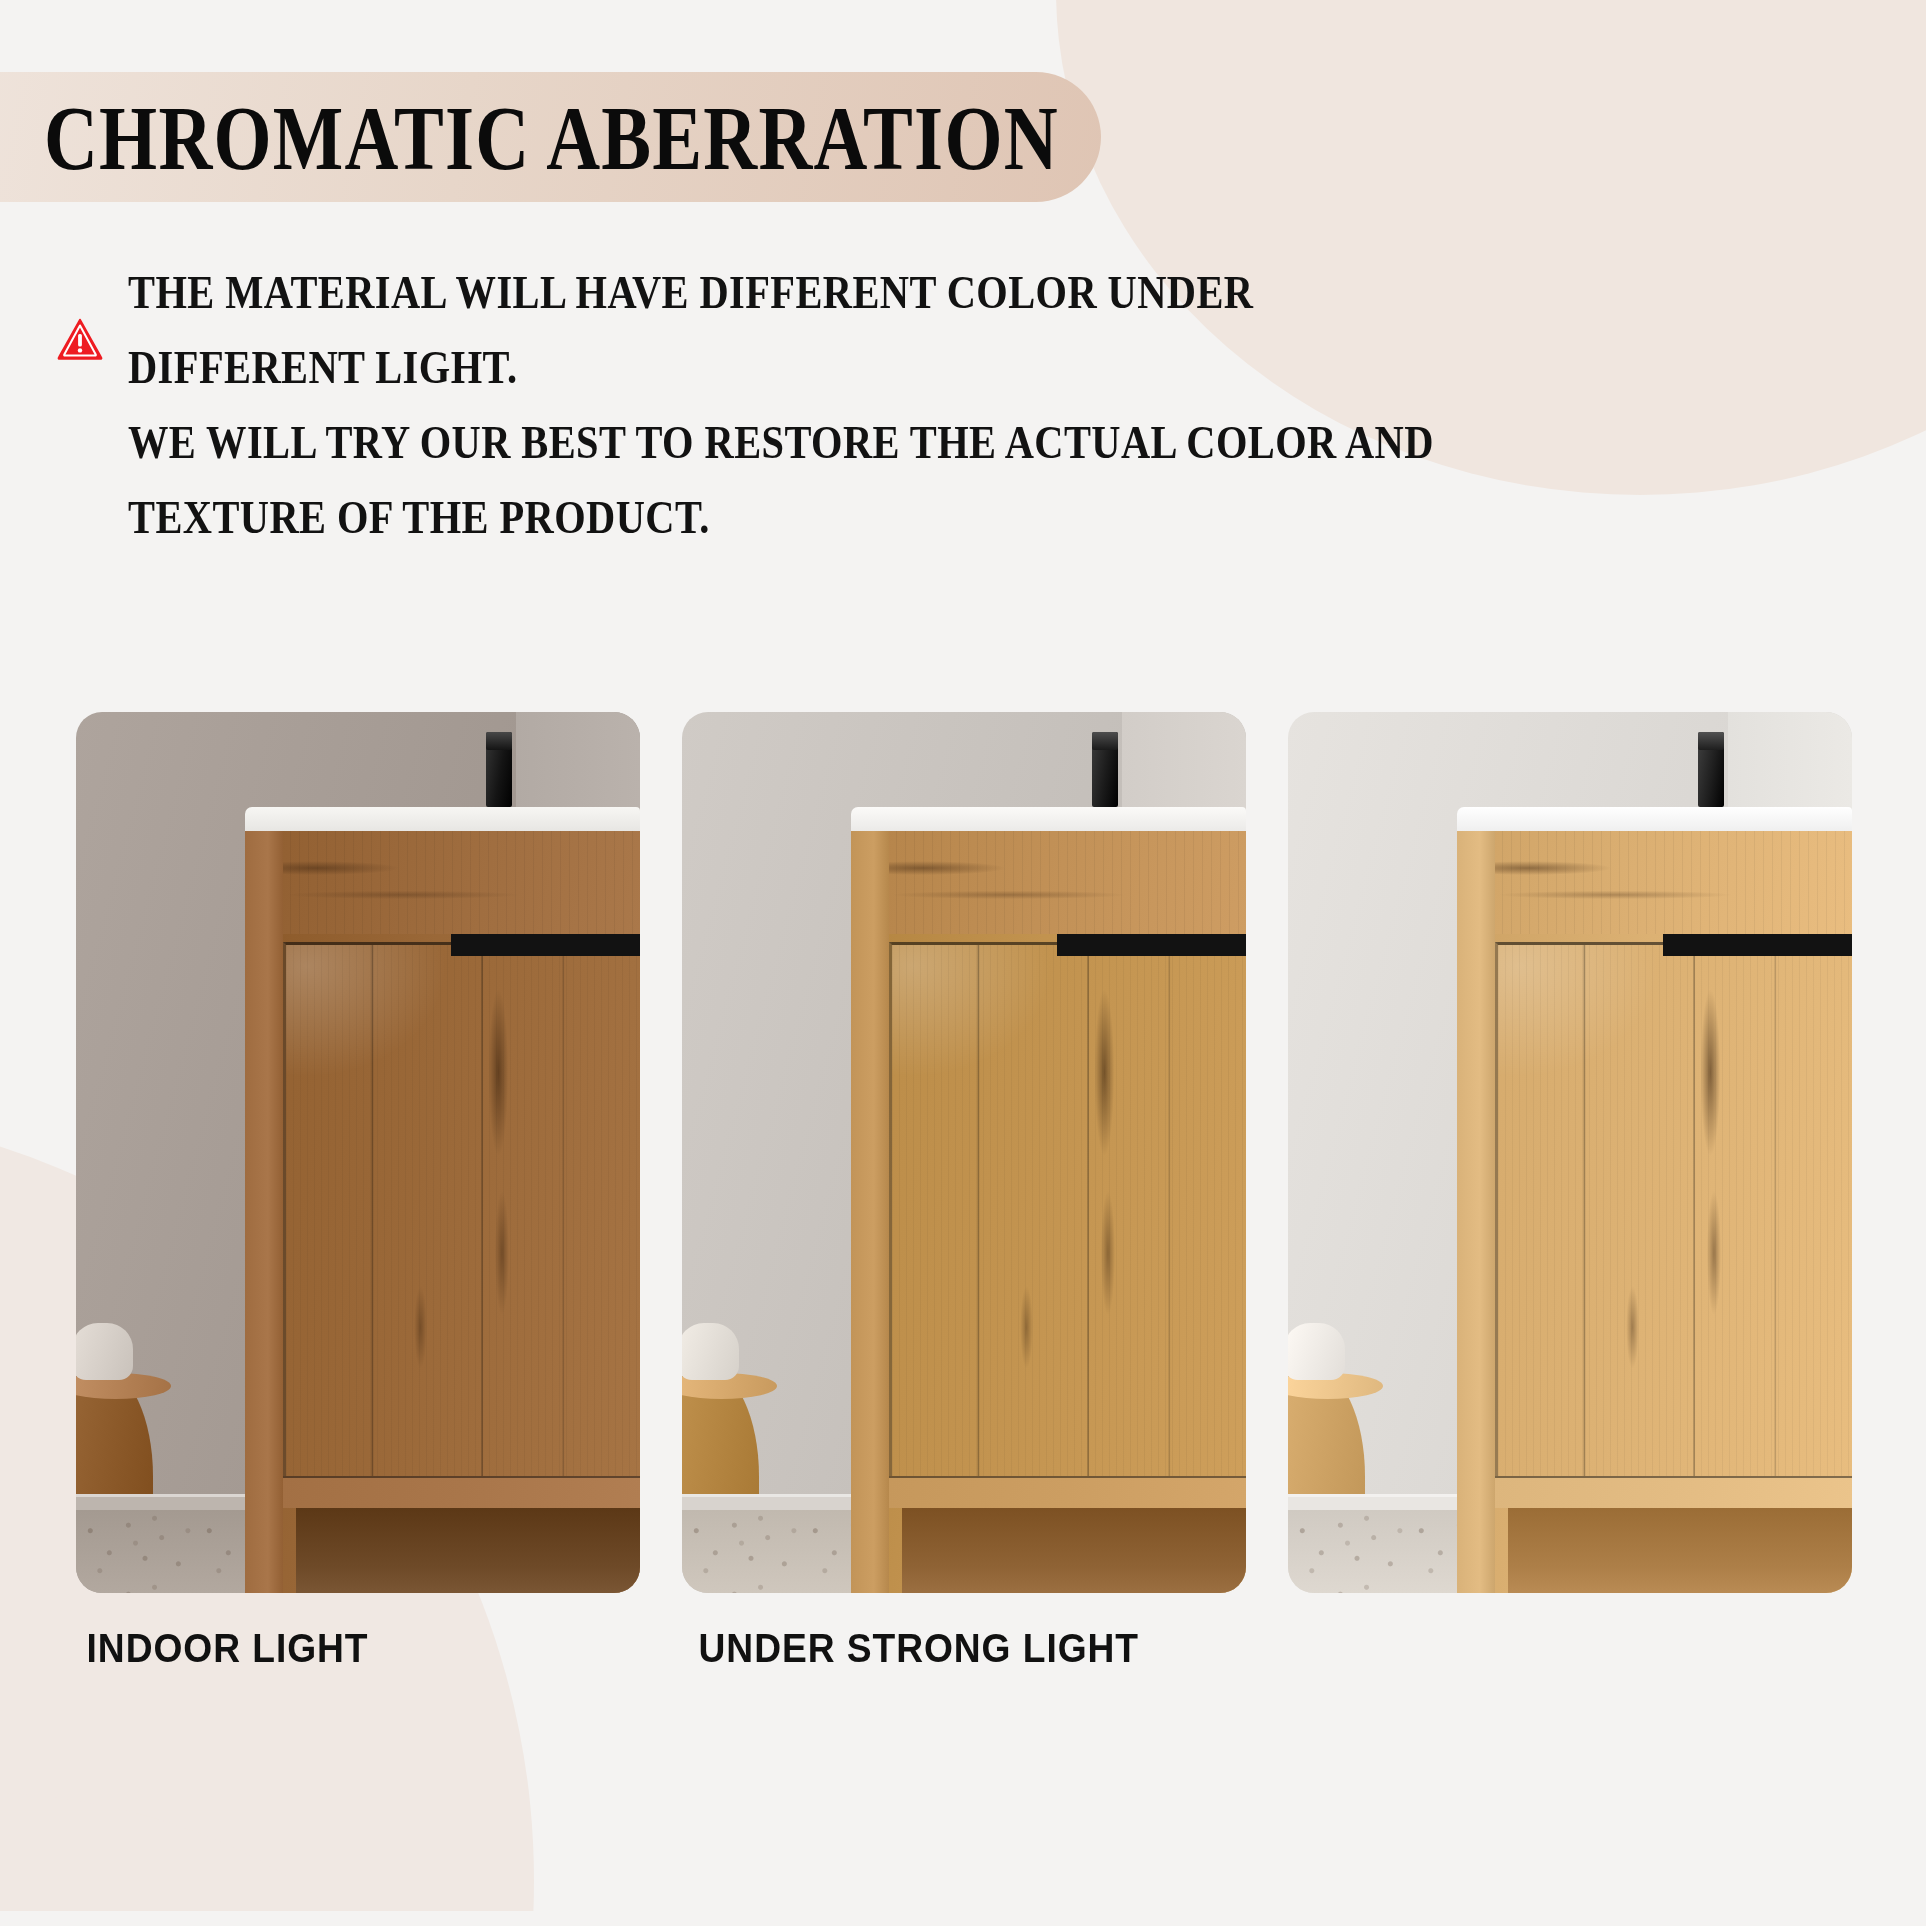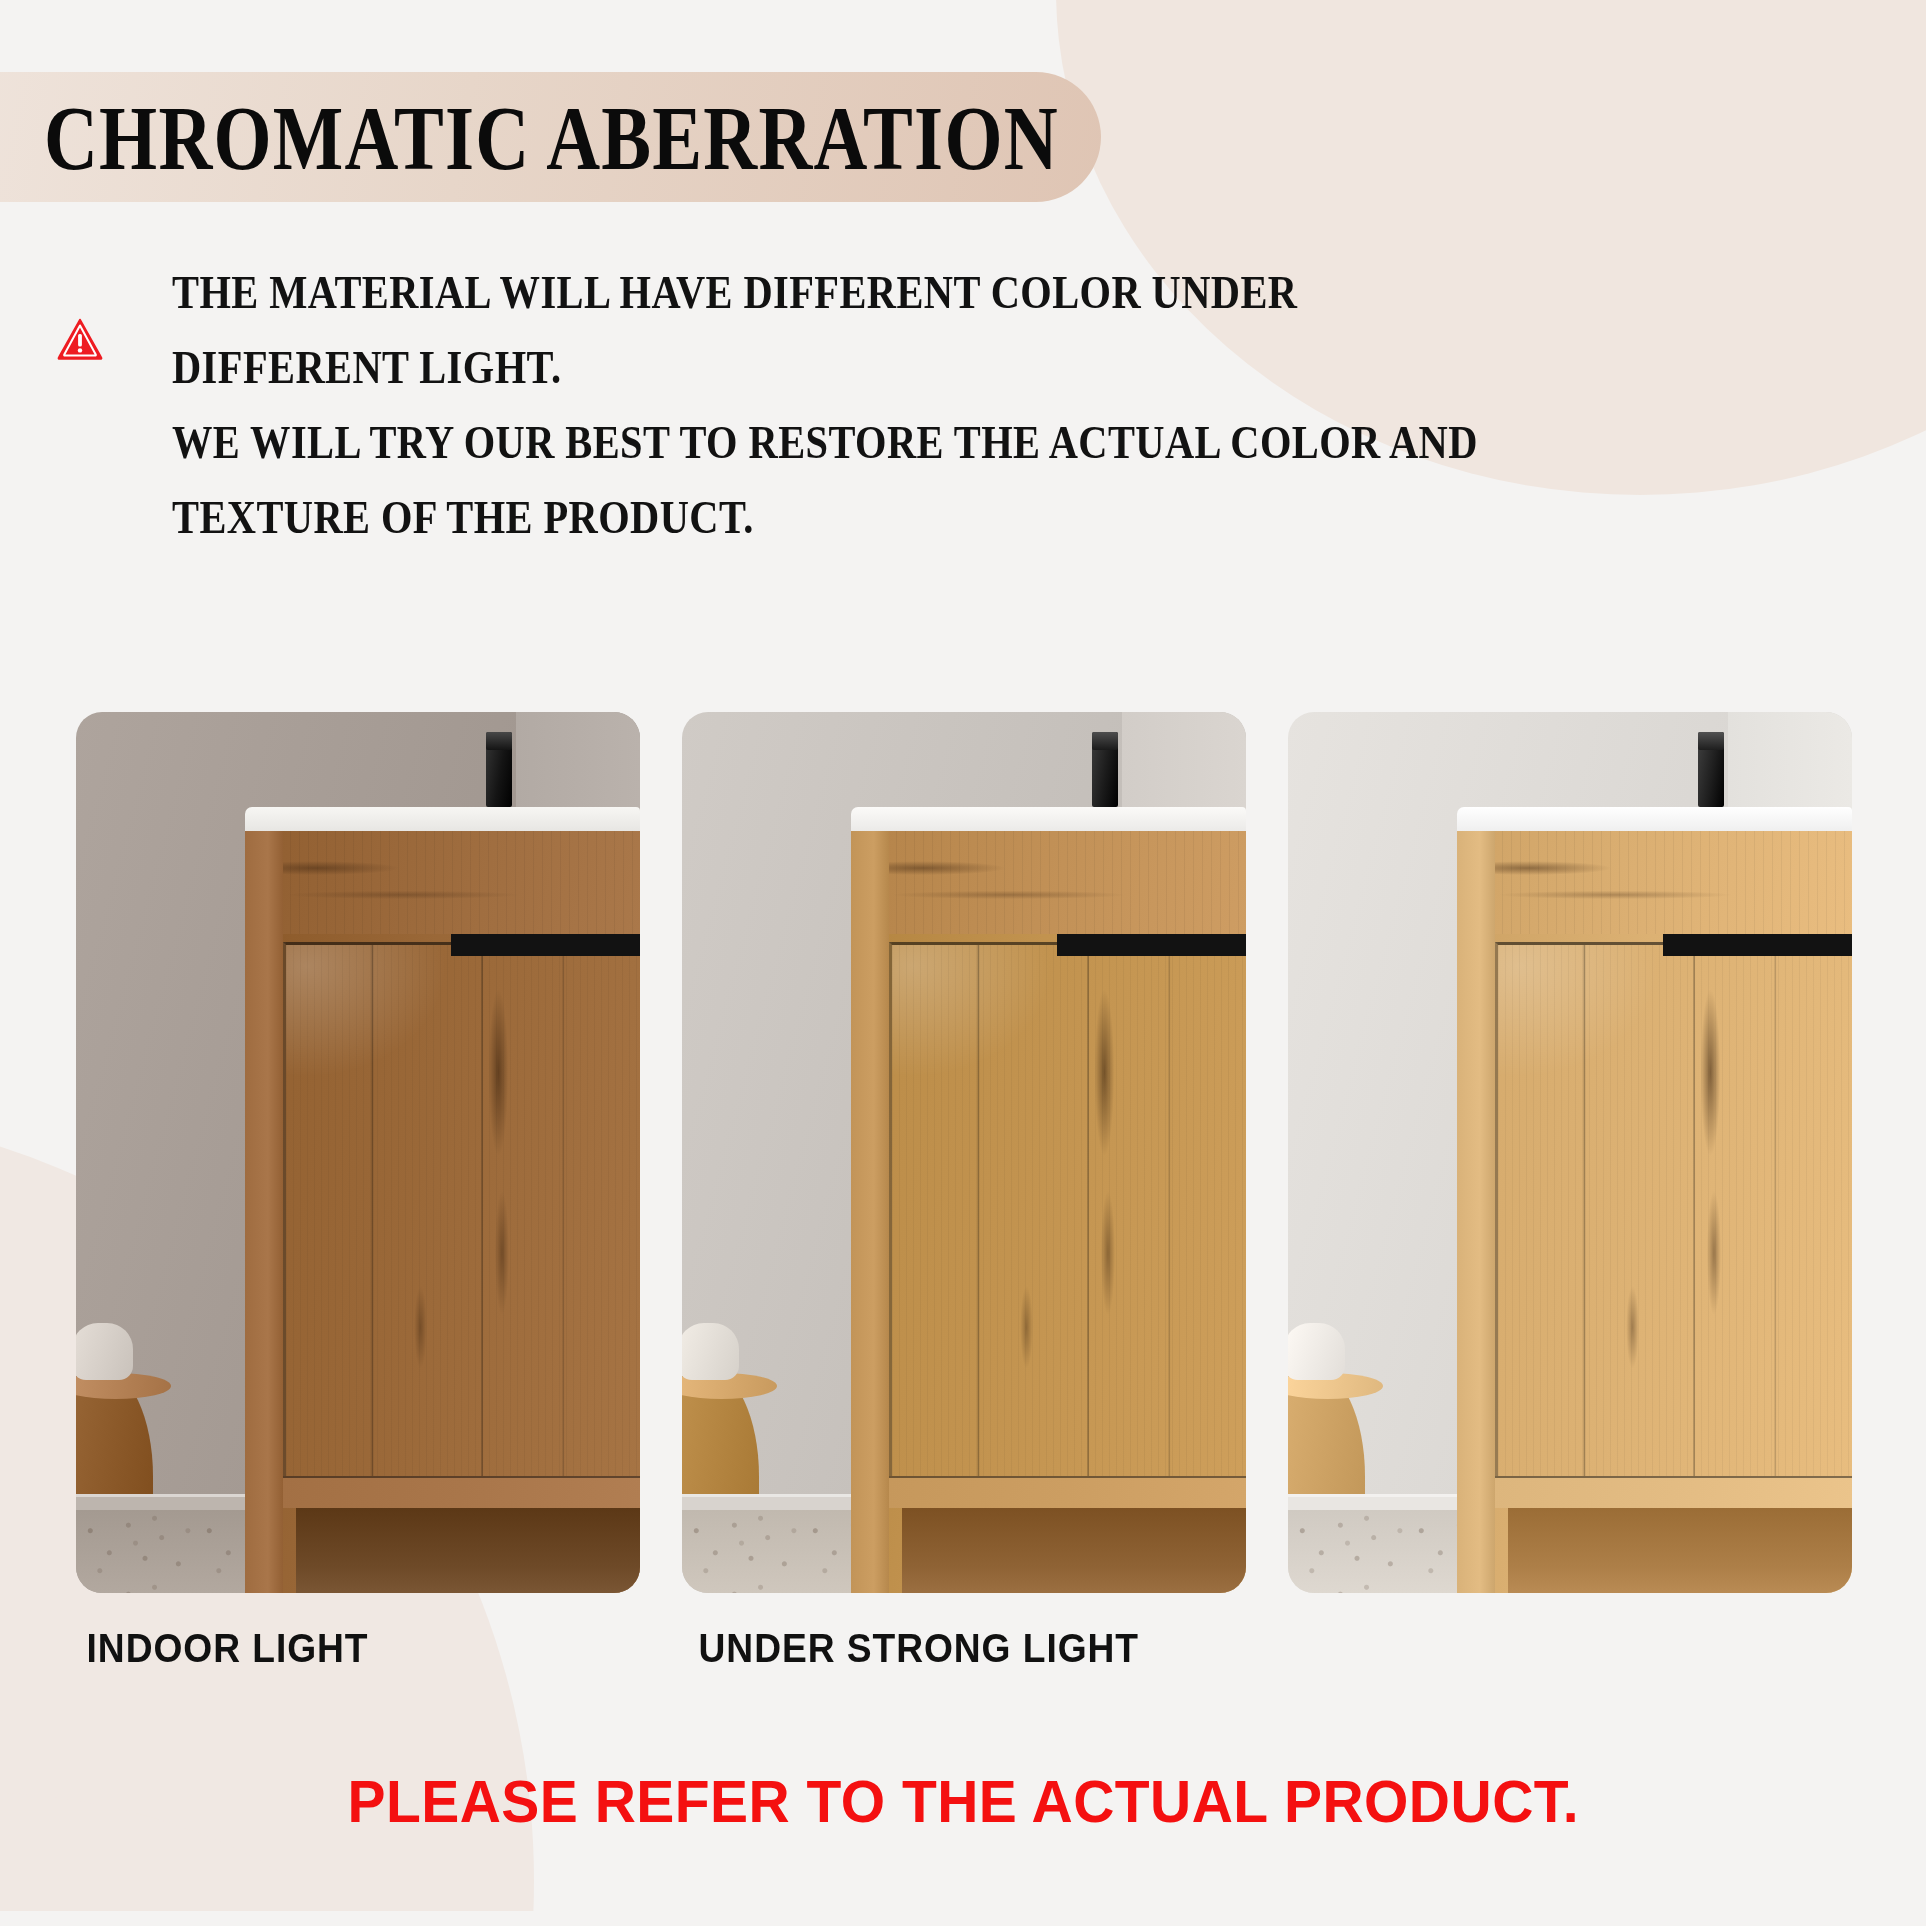--- a/index.html
+++ b/index.html
@@ -74,21 +74,20 @@
   #notice-text {
     position:absolute;
     left:71px; top:0px;
     width:1218px;
     font-family:"Liberation Serif", serif;
     font-size:47px;
     font-weight:700;
     color:#121212;
     line-height:75px;
     letter-spacing:0.5px;
-    margin-left:44px;
   }
   .notice-line { transform:scaleX(0.86); transform-origin:left center; white-space:nowrap; }
 
   
   #photo-strip {
     position:absolute;
     left:76px; top:712px;
     width:1777px; height:881px;
     display:flex;
     gap:42px;
@@ -381,16 +380,15 @@
                   background:linear-gradient(180deg,#9b6d36 0%,#AD7F48 70%,#b98b54 100%);"></div>
     </div>
   </div>
   </div>
 
   <div id="captions">
     <div class="caption"><span>INDOOR LIGHT</span></div>
     <div class="caption"><span>UNDER STRONG LIGHT</span></div>
   </div>
 
-  <div id="footer-note"><span>PLEASE REFER TO THE ACTUAL PRODUCT.</span></div>
 
 </div>
 
 
 </body></html>

